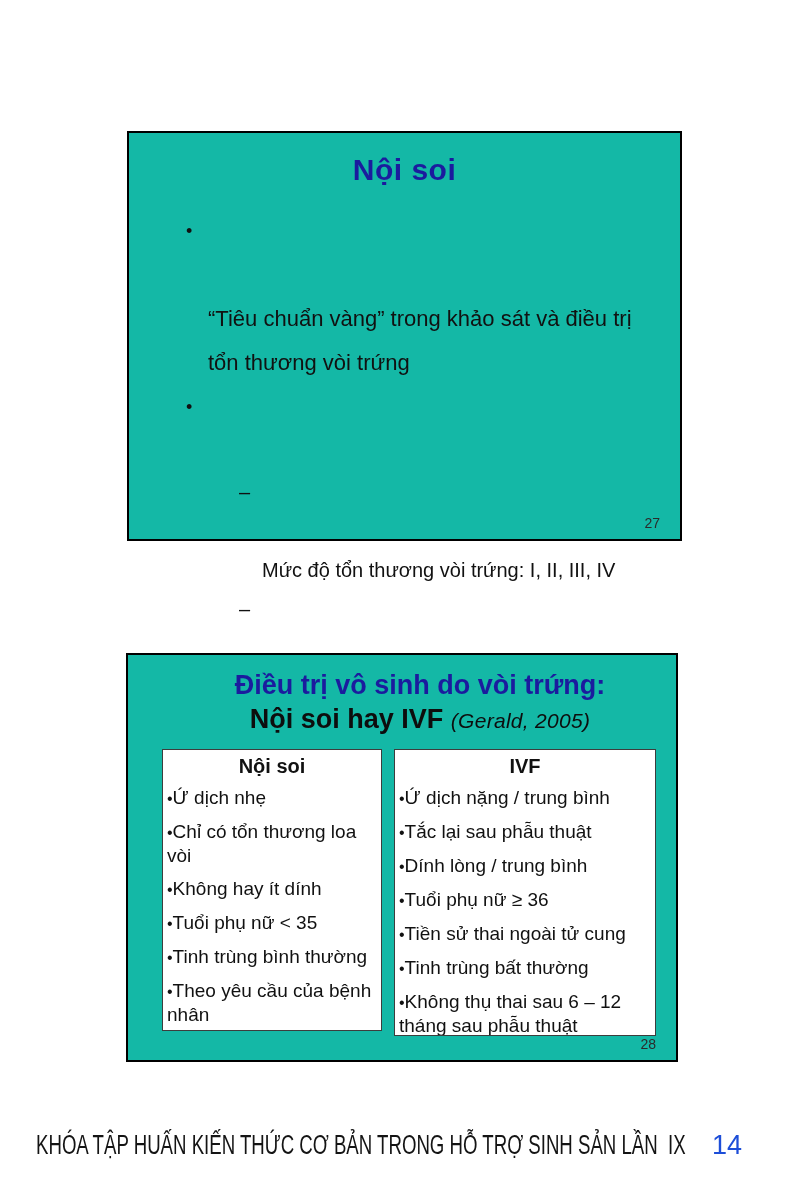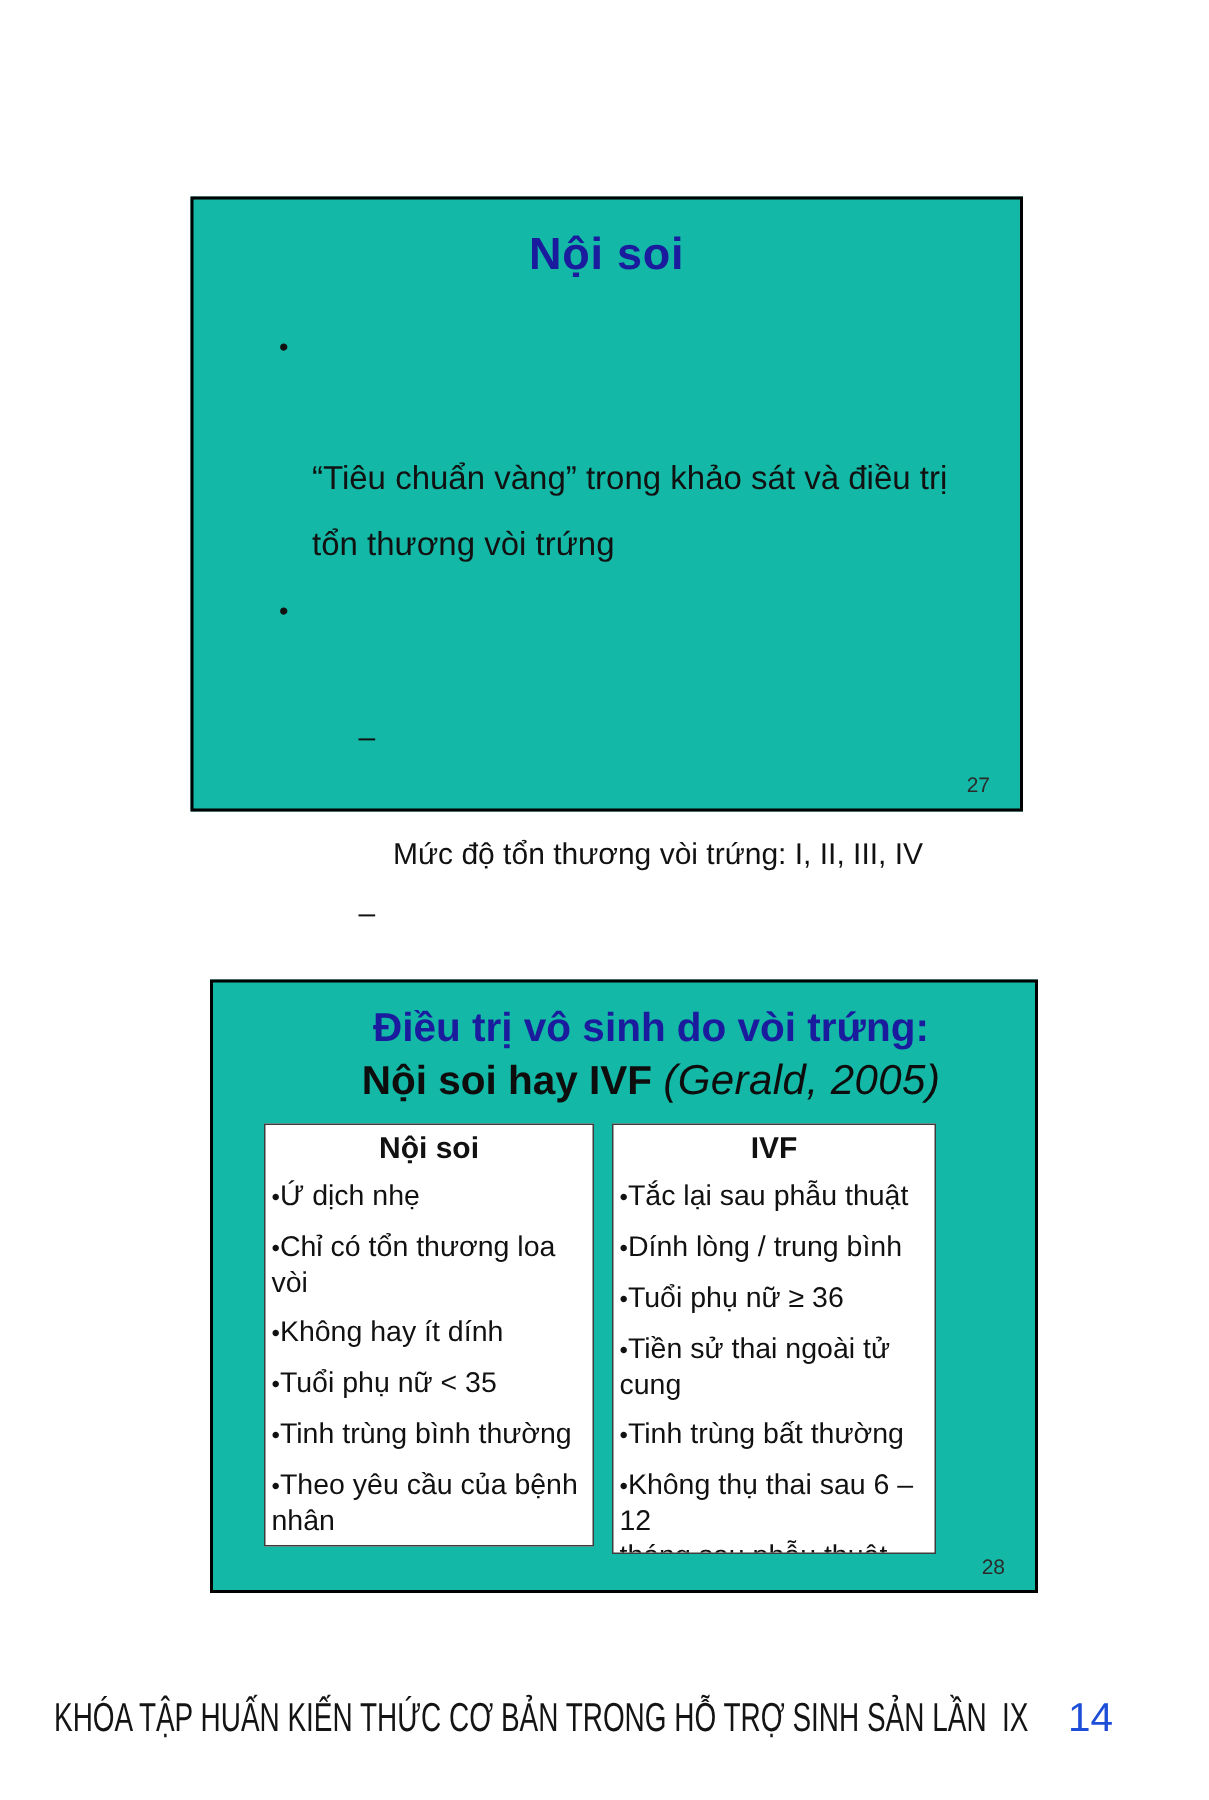--- a/index.html
+++ b/index.html
@@ -10,21 +10,21 @@
     font-family:"Liberation Sans", sans-serif;
     color:#111111;
     overflow:hidden;
   }
   .slide {
     position:absolute;
     background:#14b8a6;
     border:2px solid #000000;
   }
   #slide1 { left:127px; top:131px; width:555px; height:410px; }
-  #slide2 { left:140px; top:653px; width:552px; height:409px;padding-left:36px; }
+  #slide2 { left:126px; top:653px; width:552px; height:409px;padding-left:36px; }
 
   .slide1-title {
     margin-top:20px;
     text-align:center;
     font-size:30px;
     font-weight:bold;
     letter-spacing:0.5px;
   }
   .bullets { position:absolute; left:0; top:76px; width:100%; }
   .b1 {
@@ -52,33 +52,33 @@
     text-align:center;
     font-size:27px; font-weight:bold;
   }
   .s2-title2 {
     margin-top:3px;
     text-align:center;
     font-size:27px; font-weight:bold;
     color:#0d0d0d;
   }
   .s2-citation {
-    font-size:28px; font-weight:normal; font-style:italic;
+    font-size:21px; font-weight:normal; font-style:italic;
     letter-spacing:0.3px;
   }
 
   .cmp-box {
     position:absolute;
     border:1px solid #3d3d3d;
     background:#ffffff;
     padding:4px 4px 0 4px;
     overflow:hidden;
   }
   #box-left  { left:34px;  top:94px; width:220px; height:282px; }
-  #box-right { left:266px; top:94px; width:216px; height:287px; }
+  #box-right { left:266px; top:94px; width:262px; height:287px; }
   .cmp-header {
     text-align:center;
     font-size:20px; font-weight:bold; line-height:24px;
     margin-bottom:8px;
   }
   .cmp-item {
     font-size:19px; line-height:23px;
     margin-bottom:10px;
     white-space:pre-line;
   }
@@ -146,20 +146,21 @@
 vòi</span></div>
       <div class="cmp-item"><span class="marker">•</span><span>Không hay ít dính</span></div>
       <div class="cmp-item"><span class="marker">•</span><span>Tuổi phụ nữ &lt; 35</span></div>
       <div class="cmp-item"><span class="marker">•</span><span>Tinh trùng bình thường</span></div>
       <div class="cmp-item"><span class="marker">•</span><span>Theo yêu cầu của bệnh
 nhân</span></div>
     </div>
 
     <div class="cmp-box" id="box-right">
       <div class="cmp-header">IVF</div>
+      <div class="cmp-item"><span class="marker">•</span><span>Ứ dịch nặng / trung bình</span></div>
       <div class="cmp-item"><span class="marker">•</span><span>Tắc lại sau phẫu thuật</span></div>
       <div class="cmp-item"><span class="marker">•</span><span>Dính lòng / trung bình</span></div>
       <div class="cmp-item"><span class="marker">•</span><span>Tuổi phụ nữ ≥ 36</span></div>
       <div class="cmp-item"><span class="marker">•</span><span>Tiền sử thai ngoài tử cung</span></div>
       <div class="cmp-item"><span class="marker">•</span><span>Tinh trùng bất thường</span></div>
       <div class="cmp-item"><span class="marker">•</span><span>Không thụ thai sau 6 – 12
 tháng sau phẫu thuật</span></div>
     </div>
 
     <div class="slide-pagenum">28</div>

